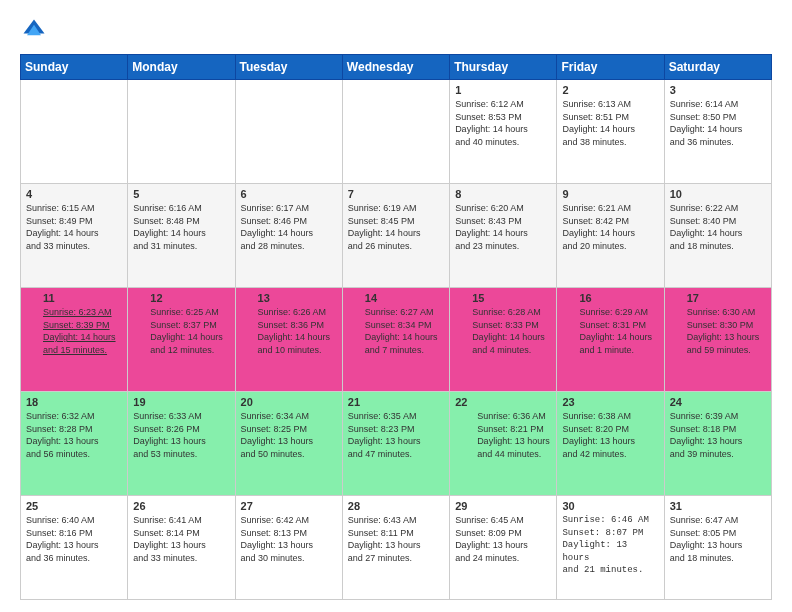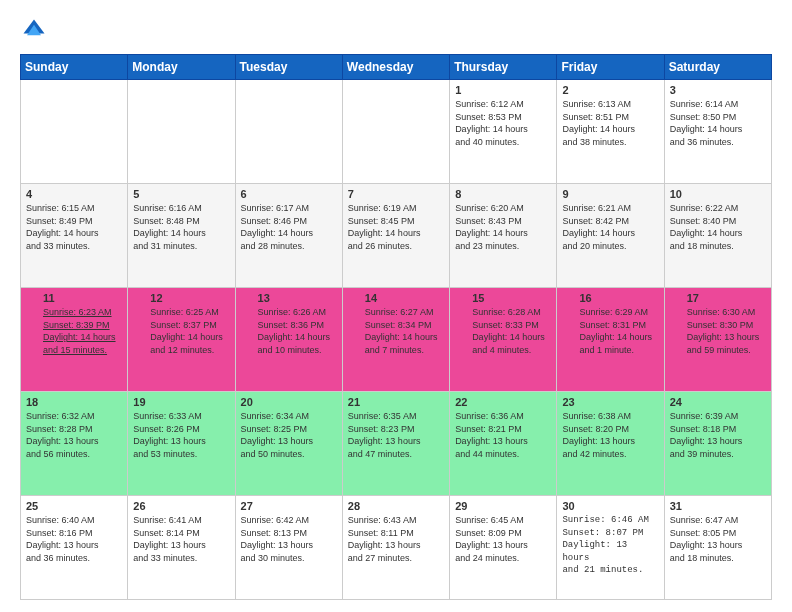--- a/index.html
+++ b/index.html
@@ -291,21 +291,21 @@
           </td>
           <td>
             <span class="day-num">21</span>
             <div class="day-info" style="white-space: pre-line;">Sunrise: 6:35 AM
 Sunset: 8:23 PM
 Daylight: 13 hours
 and 47 minutes.</div>
           </td>
           <td>
             <span class="day-num">22</span>
-            <div class="day-info" style="white-space: pre-line;">Sunrise: 6:36 AM
+            <div class="day-info" style="white-space: pre-line; margin-left: 22px;">Sunrise: 6:36 AM
 Sunset: 8:21 PM
 Daylight: 13 hours
 and 44 minutes.</div>
           </td>
           <td>
             <span class="day-num">23</span>
             <div class="day-info" style="white-space: pre-line;">Sunrise: 6:38 AM
 Sunset: 8:20 PM
 Daylight: 13 hours
 and 42 minutes.</div>

